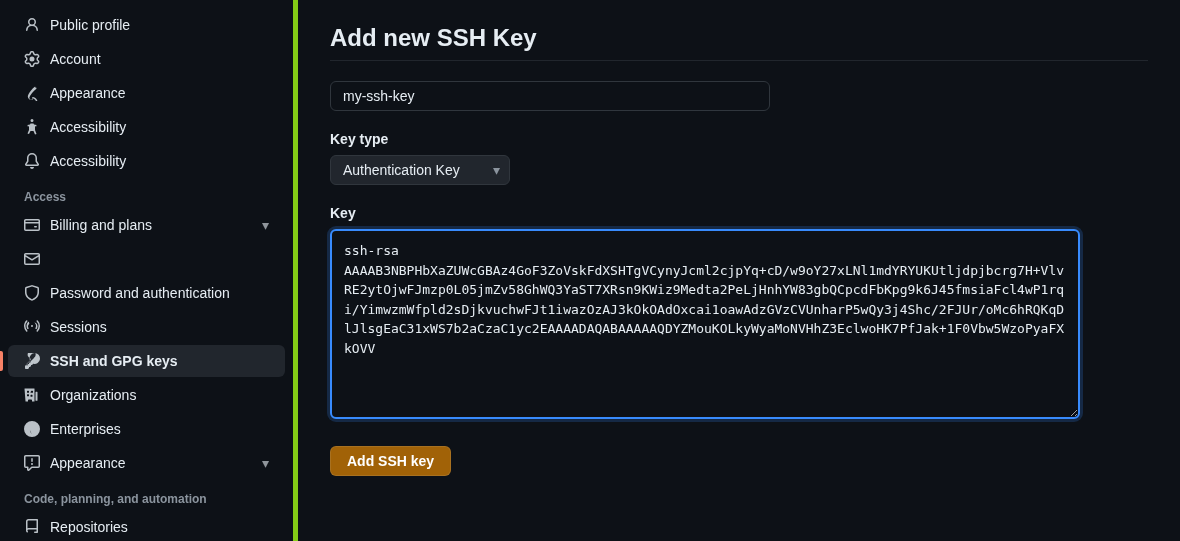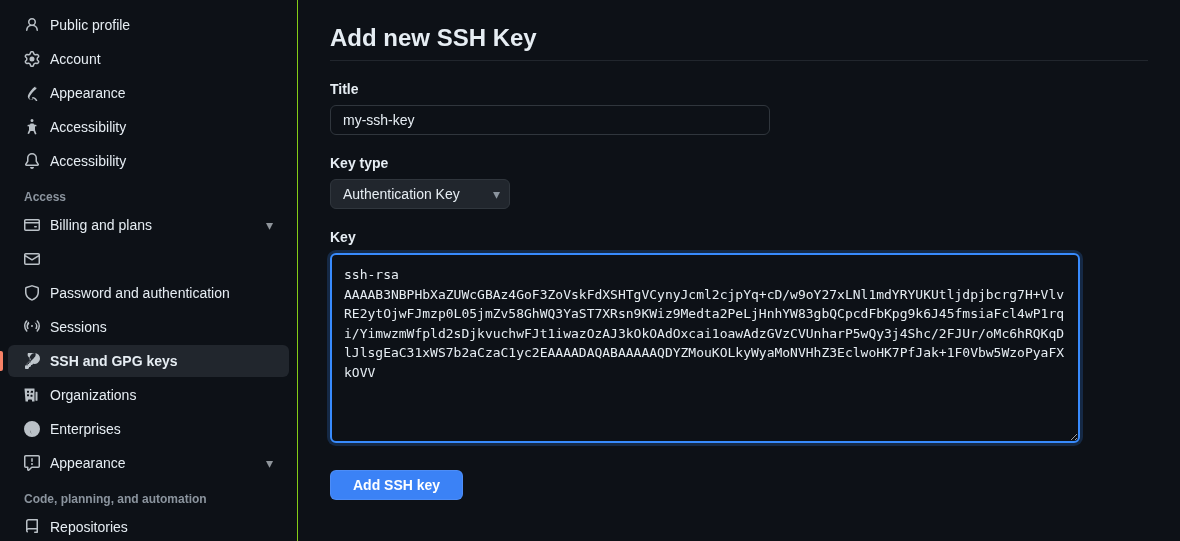--- a/index.html
+++ b/index.html
@@ -11,21 +11,21 @@
       display: flex;
       height: 541px;
       overflow: hidden;
     }
 
     
     .sidebar {
       width: 298px;
       min-width: 298px;
       background-color: #0d1117;
-      border-right: 1px solid #84cc16;
+      border-right: 5px solid #84cc16;
       padding: 8px 0;
       overflow-y: auto;
       display: flex;
       flex-direction: column;
     }
 
     .sidebar-item {
       display: flex;
       align-items: center;
       gap: 10px;
@@ -166,27 +166,27 @@
       color: #e6edf3;
       font-size: 13px;
       font-family: ui-monospace, SFMono-Regular, "SF Mono", Consolas, monospace;
       resize: vertical;
       outline: none;
       line-height: 1.5;
       box-shadow: 0 0 0 3px rgba(56,139,253,0.2);
     }
 
     .add-ssh-button {
-      background-color: #3b82f6;
+      background-color: #a16207;
       border: 1px solid rgba(240,246,252,0.1);
       border-radius: 6px;
       color: #ffffff;
       font-size: 14px;
       font-weight: 600;
-      padding: 6px 22px;
+      padding: 6px 16px;
       cursor: pointer;
       margin-top: 4px;
     }
 
     
     svg {
       width: 16px;
       height: 16px;
       fill: currentColor;
     }
@@ -328,21 +328,20 @@
     <span class="sidebar-label">Repositories</span>
   </div>
 </div>
 
 <div class="main-content">
   <h1 class="page-title">Add new SSH Key</h1>
   <hr class="divider">
 
   
   <div class="form-group">
-    <label class="form-label">Title</label>
     <input class="form-input" type="text" value="my-ssh-key" style="">
   </div>
 
   
   <div class="form-group">
     <label class="form-label">Key type</label>
     <div class="key-type-select-wrapper">
       <select class="key-type-select">
         <option>Authentication Key</option>
         <option>Signing Key</option>

